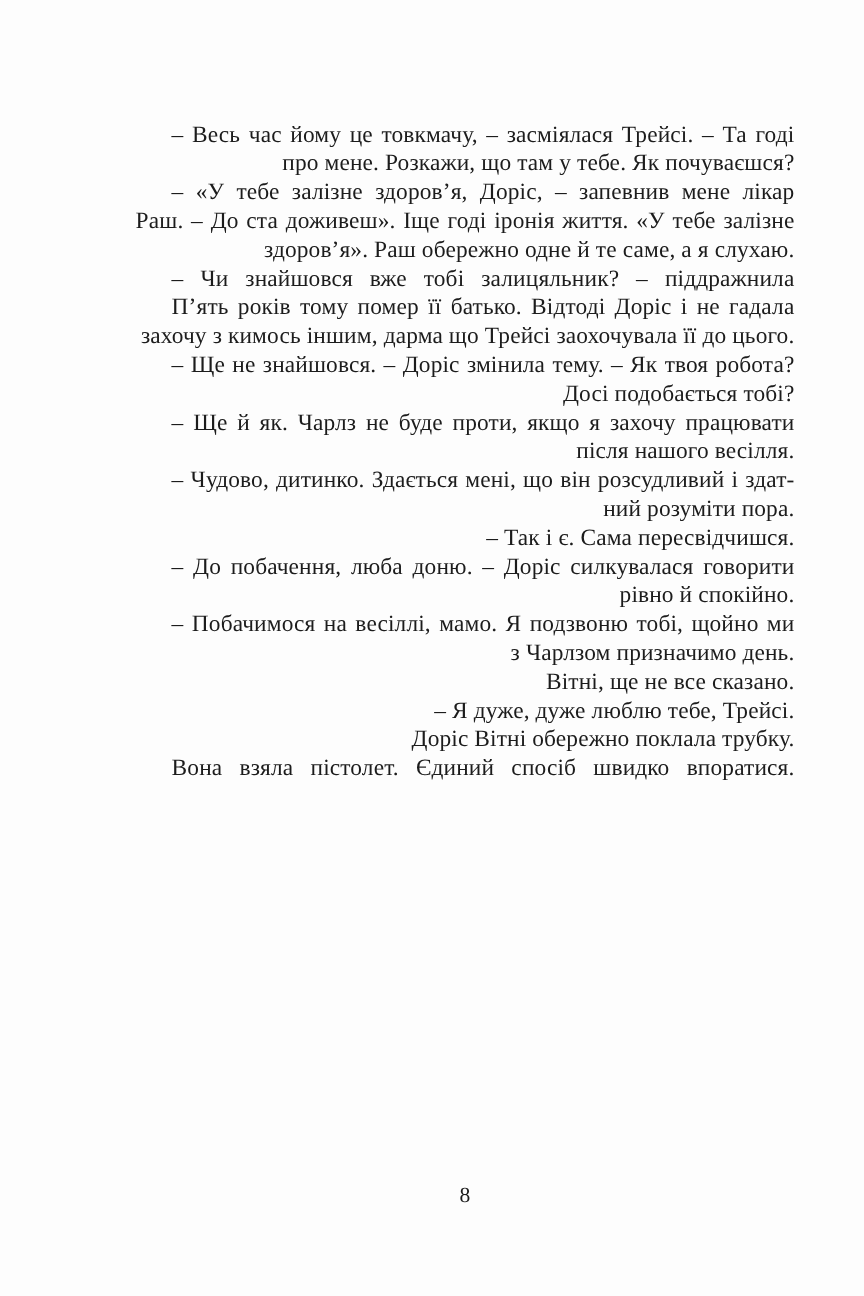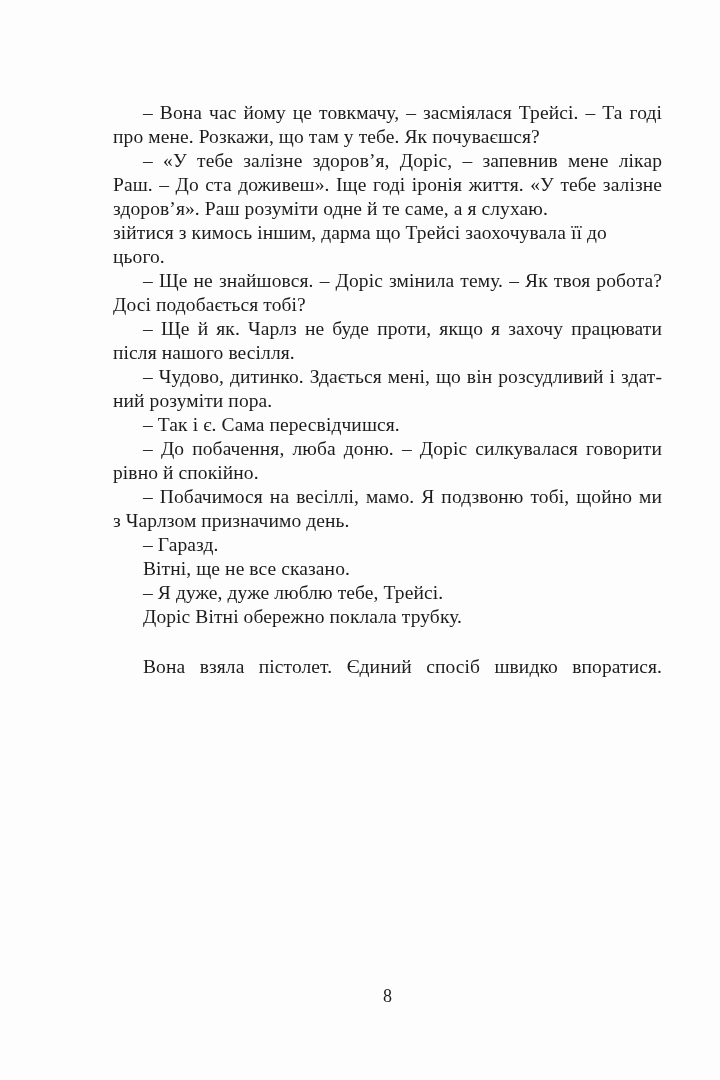--- a/index.html
+++ b/index.html
@@ -27,26 +27,25 @@
   .text-block {
     position: absolute;
     left: 113px;
     top: 101px;
     width: 549px;
   }
   .paragraph {
     margin: 0;
   }
   .paragraph.gap-before {
-    margin-top: 26px;
   }
   .line {
     font-size: 19.5px;
     line-height: 24px;
-    text-align: left;
+    text-align: right;
     letter-spacing: 0.1px;
   }
   .line.just {
     text-align: justify;
     text-align-last: justify;
   }
   .line.first {
     text-indent: 30px;
   }
   .page-number {
@@ -58,32 +57,34 @@
     font-size: 18px;
     line-height: 24px;
   }
 </style>
 </head>
 <body>
 
 <div class="book-page">
   <div class="text-block" id="text-block">
       <div class="paragraph">
-        <div class="line first just">– Вона час йому це товкмачу, – засміялася Трейсі. – Та годі</div>
+        <div class="line first just">– Весь час йому це товкмачу, – засміялася Трейсі. – Та годі</div>
         <div class="line">про мене. Розкажи, що там у тебе. Як почуваєшся?</div>
       </div>
       <div class="paragraph">
         <div class="line first just">– «У тебе залізне здоров’я, Доріс, – запевнив мене лікар</div>
         <div class="line just">Раш. – До ста доживеш». Іще годі іронія життя. «У тебе залізне</div>
-        <div class="line">здоров’я». Раш розуміти одне й те саме, а я слухаю.</div>
+        <div class="line">здоров’я». Раш обережно одне й те саме, а я слухаю.</div>
       </div>
       <div class="paragraph">
+        <div class="line first just">– Чи знайшовся вже тобі залицяльник? – піддражнила</div>
       </div>
       <div class="paragraph">
-        <div class="line">зійтися з кимось іншим, дарма що Трейсі заохочувала її до цього.</div>
+        <div class="line first just">П’ять років тому помер її батько. Відтоді Доріс і не гадала</div>
+        <div class="line">захочу з кимось іншим, дарма що Трейсі заохочувала її до цього.</div>
       </div>
       <div class="paragraph">
         <div class="line first just">– Ще не знайшовся. – Доріс змінила тему. – Як твоя робота?</div>
         <div class="line">Досі подобається тобі?</div>
       </div>
       <div class="paragraph">
         <div class="line first just">– Ще й як. Чарлз не буде проти, якщо я захочу працювати</div>
         <div class="line">після нашого весілля.</div>
       </div>
       <div class="paragraph">
@@ -95,23 +96,20 @@
       </div>
       <div class="paragraph">
         <div class="line first just">– До побачення, люба доню. – Доріс силкувалася говорити</div>
         <div class="line">рівно й спокійно.</div>
       </div>
       <div class="paragraph">
         <div class="line first just">– Побачимося на весіллі, мамо. Я подзвоню тобі, щойно ми</div>
         <div class="line">з Чарлзом призначимо день.</div>
       </div>
       <div class="paragraph">
-        <div class="line first">– Гаразд.</div>
-      </div>
-      <div class="paragraph">
         <div class="line first">Вітні, ще не все сказано.</div>
       </div>
       <div class="paragraph">
         <div class="line first">– Я дуже, дуже люблю тебе, Трейсі.</div>
       </div>
       <div class="paragraph">
         <div class="line first">Доріс Вітні обережно поклала трубку.</div>
       </div>
       <div class="paragraph gap-before">
         <div class="line first just">Вона взяла пістолет. Єдиний спосіб швидко впоратися.</div>

